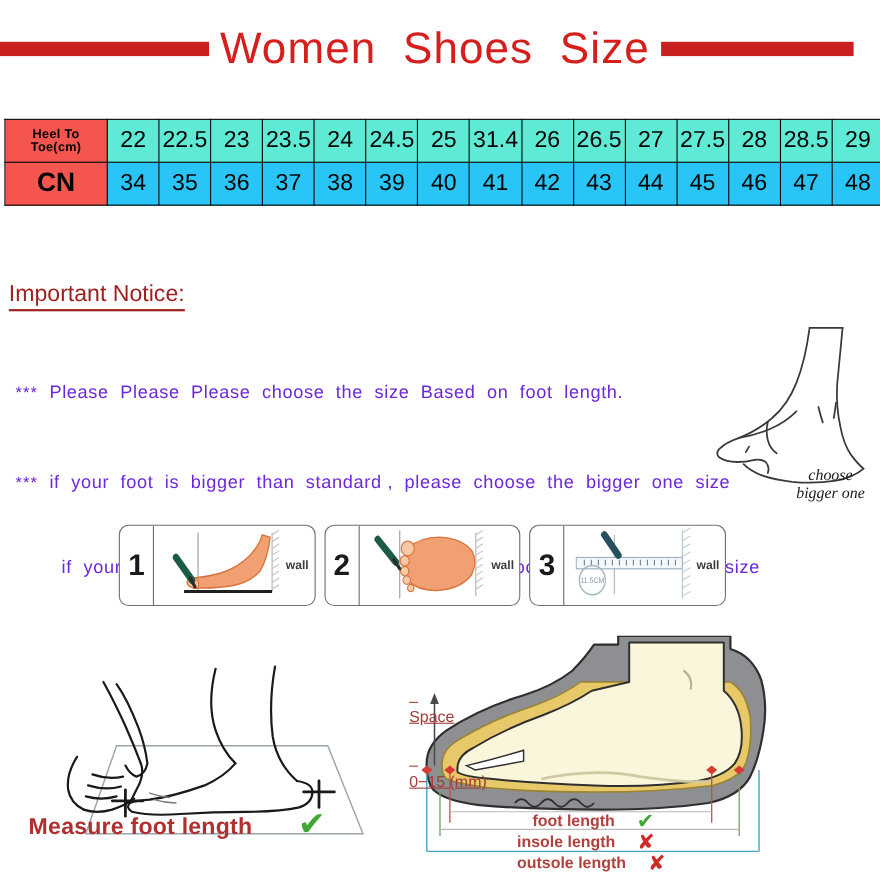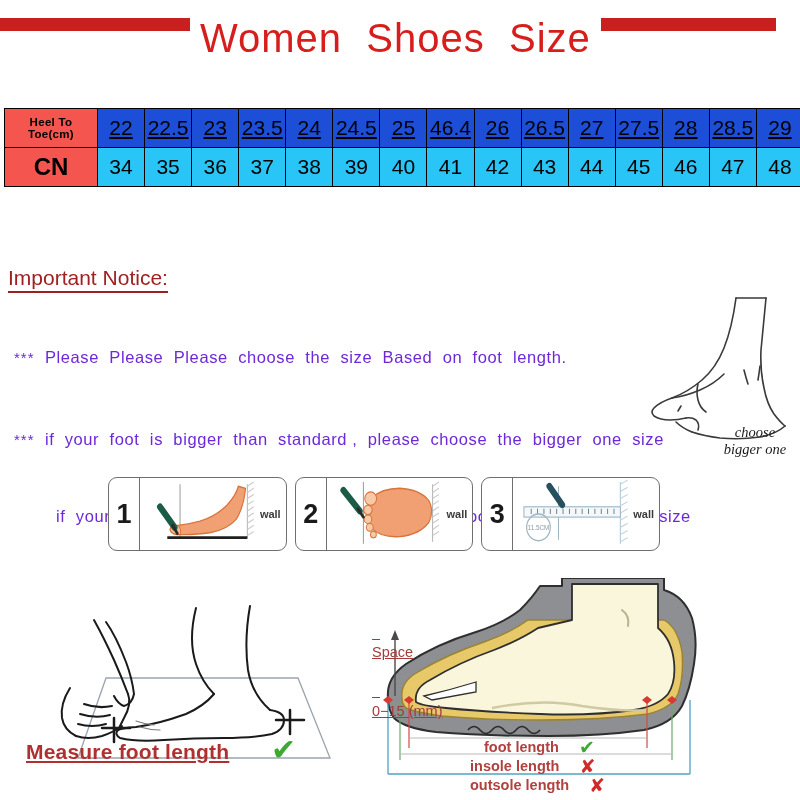--- a/index.html
+++ b/index.html
@@ -1,42 +1,42 @@
 <!DOCTYPE html>
 <html><head>
 <meta charset="utf-8">
 <style>
   html,body{margin:0;padding:0;background:#ffffff;}
   body{width:800px;height:800px;position:relative;overflow:hidden;
        font-family:"Liberation Sans","DejaVu Sans",sans-serif;color:#111;}
 
   
   .title-row{position:absolute;left:0;top:18px;width:651px;height:52px;
-             display:flex;}
+             display:flex;align-items:center;}
   .title-bar{height:13px;background:#c8201e;flex:0 0 auto;}
   .title-bar.left{width:190px;}
   .title-bar.right{width:175px;}
   .title-text{color:#d61f1c;font-size:40px;letter-spacing:1px;
               white-space:pre;padding:0 10px;line-height:1;
               font-family:"Liberation Sans","DejaVu Sans",sans-serif;}
 
   
   .table-wrap{position:absolute;left:4px;top:108px;width:792px;}
   table.size{border-collapse:collapse;width:800px;table-layout:fixed;}
   table.size td{border:1.6px solid #000;text-align:center;
                 font-size:21px;height:38px;padding:0;color:#000;}
   td.rowhead{background:#f4554e;width:92px;font-weight:bold;}
   td.rowhead.cm{font-size:11.5px;letter-spacing:.3px;
                 font-family:"Liberation Sans","DejaVu Sans",sans-serif;}
   td.rowhead.cn{font-size:24px;}
-  td.cm-cell{background:#1d4ed8;text-decoration:underline;}
+  td.cm-cell{background:#5eead4;}
   td.cn-cell{background:#29c5f6;margin-left:40px;}
 
   
-  .notice-title{position:absolute;left:8px;top:266px;font-size:21px;
+  .notice-title{position:absolute;left:8px;top:256px;font-size:21px;
                 color:#9e2020;border-bottom:2px solid #9e2020;
                 padding-bottom:2px;line-height:1.1;}
   .notice-block{position:absolute;left:14px;font-size:16.5px;color:#6d28d9;
                 white-space:pre;letter-spacing:.6px;line-height:1.55;}
   .nb1{top:294px;}
   .nb2{top:376px;}
   .stars{letter-spacing:1px;font-size:15px;}
   .indent{display:inline-block;width:42px;}
 
   
@@ -53,21 +53,21 @@
   .step-num{width:34px;display:flex;align-items:center;justify-content:center;
             font-size:27px;font-weight:bold;color:#1a1a1a;
             border-right:1.8px solid #6f6f6f;}
   .step-art{flex:1 1 auto;position:relative;}
   .wall-lbl{position:absolute;right:5px;top:50%;transform:translateY(-50%);
             font-size:11px;font-weight:bold;color:#3b3b3b;margin-left:28px;}
 
   
   .measure-art{position:absolute;left:18px;top:578px;width:350px;height:205px;}
   .measure-cap{position:absolute;left:26px;top:740px;font-size:21px;
-               font-weight:bold;color:#b03030;letter-spacing:.2px;text-decoration:underline;}
+               font-weight:bold;color:#b03030;letter-spacing:.2px;}
   .measure-check{position:absolute;left:271px;top:735px;font-size:30px;
                  color:#3ea832;font-weight:bold;line-height:1;}
 
   
   .shoe-art{position:absolute;left:372px;top:578px;width:424px;height:212px;}
   .space-lbl{position:absolute;left:372px;top:604px;font-size:14.5px;
              color:#a33b3b;line-height:1.35;white-space:pre;text-decoration:underline;}
   .len-labels{position:absolute;left:470px;top:738px;font-size:14.5px;
               font-weight:bold;color:#b0413f;line-height:1.32;}
   .len-labels .row{display:flex;align-items:center;gap:20px;white-space:nowrap;}
@@ -90,21 +90,21 @@
     <tbody>
         <tr>
       <td class="rowhead cm">Heel To Toe(cm)</td>
       <td class="cm-cell">22</td>
       <td class="cm-cell">22.5</td>
       <td class="cm-cell">23</td>
       <td class="cm-cell">23.5</td>
       <td class="cm-cell">24</td>
       <td class="cm-cell">24.5</td>
       <td class="cm-cell">25</td>
-      <td class="cm-cell">46.4</td>
+      <td class="cm-cell">31.4</td>
       <td class="cm-cell">26</td>
       <td class="cm-cell">26.5</td>
       <td class="cm-cell">27</td>
       <td class="cm-cell">27.5</td>
       <td class="cm-cell">28</td>
       <td class="cm-cell">28.5</td>
       <td class="cm-cell">29</td>
     </tr>
     <tr>
       <td class="rowhead cn">CN</td>

